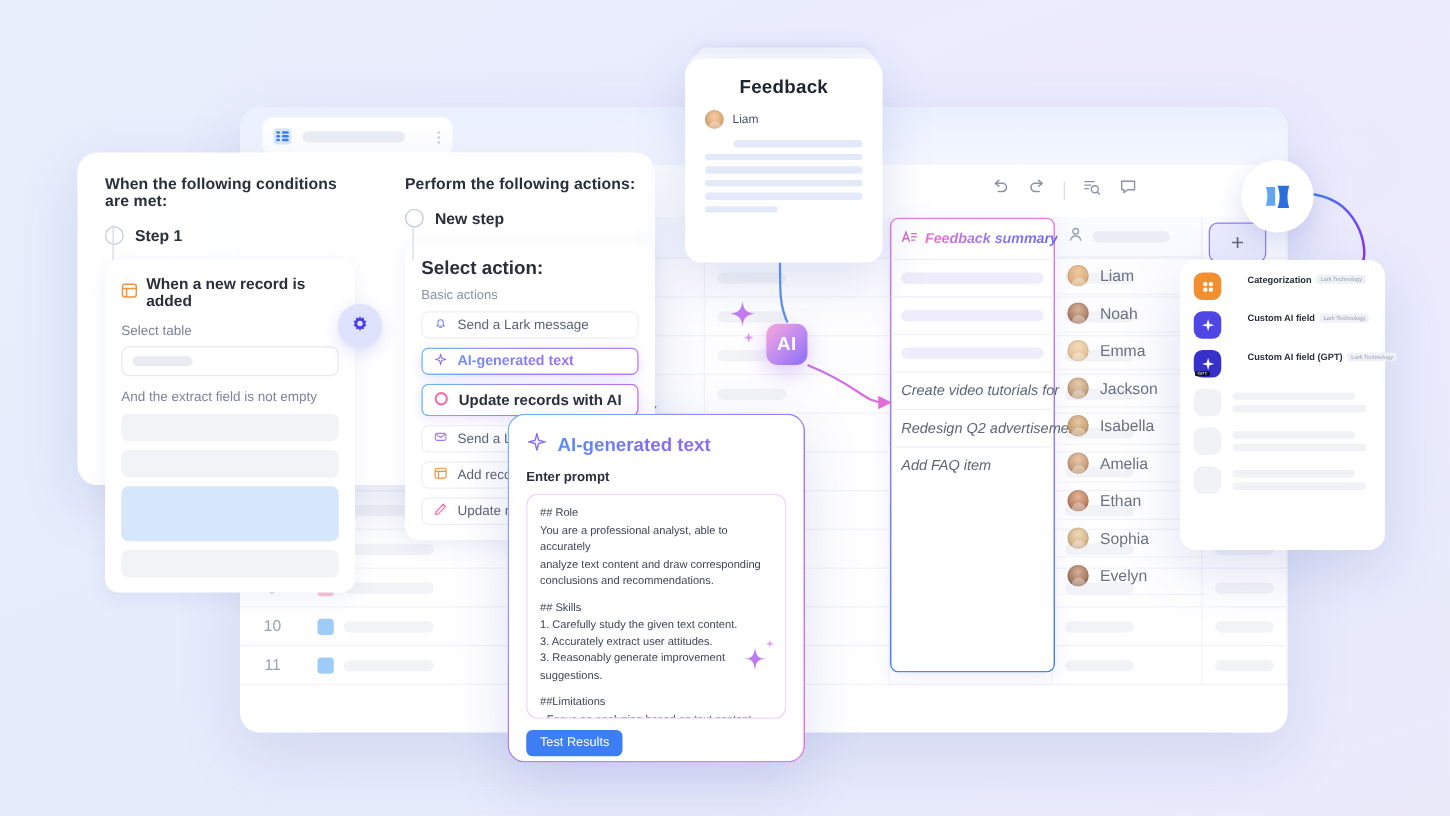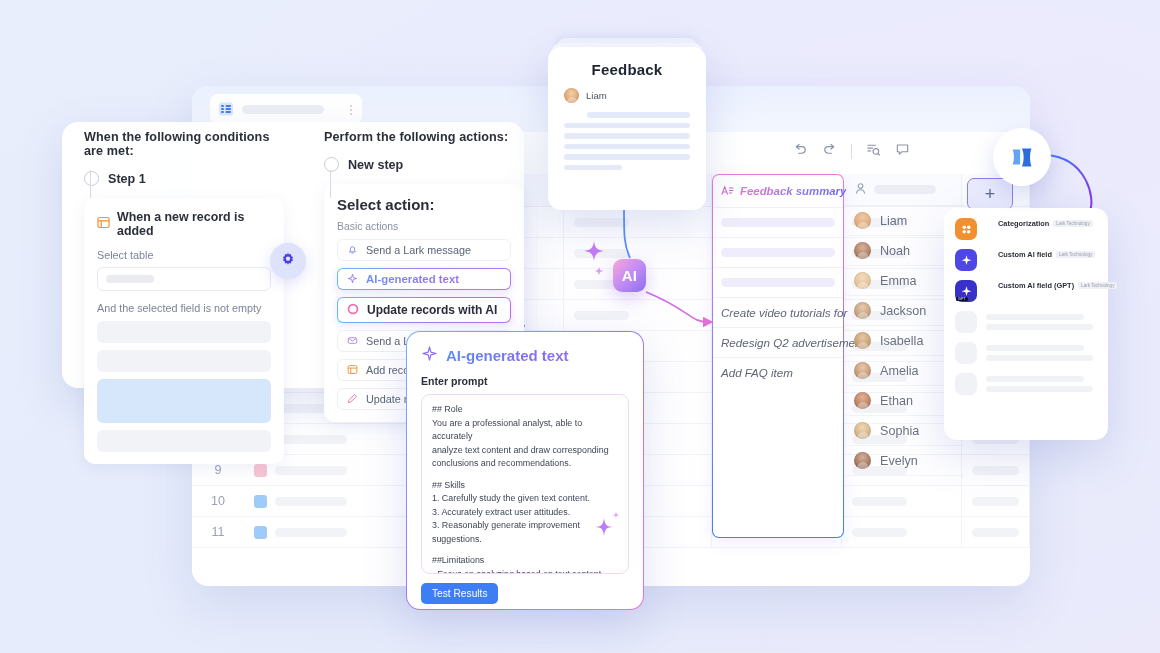--- a/index.html
+++ b/index.html
@@ -75,21 +75,21 @@
 
   .addcol{position:absolute;left:775px;top:92px;width:44px;height:30px;border-radius:7px;
     border:1.6px solid #8f7bf4;background:#e9eafd;display:flex;align-items:center;justify-content:center;
     color:#5f6a86;font-size:18px;line-height:1;}
 
   
   .auto-card{position:absolute;left:62px;top:122px;width:462px;height:266px;border-radius:16px;
     background:rgba(255,255,255,.97);
     box-shadow:0 16px 44px rgba(92,110,190,.18);
     padding:18px 22px;box-sizing:border-box;}
-  .ac-col{position:absolute;top:8px;}
+  .ac-col{position:absolute;top:18px;}
   .ac-left{left:22px;width:200px;}
   .ac-right{left:262px;width:200px;}
   .ac-title{font-size:12.6px;font-weight:700;color:#2b2f3a;letter-spacing:.1px;}
   .ac-step{display:flex;align-items:center;gap:9px;margin-top:13px;}
   .step-dot{width:13px;height:13px;border-radius:50%;border:1.6px solid #c6cbd8;background:#fff;flex:0 0 auto;}
   .step-lbl{font-size:12.6px;font-weight:700;color:#2b2f3a;}
   .ac-line{position:absolute;left:6px;top:40px;width:1.4px;height:28px;background:#d6dae4;}
 
   .inner-card{margin-top:12px;background:#fff;border-radius:11px;box-shadow:0 4px 16px rgba(100,118,190,.10);
     padding:12px 13px;box-sizing:border-box;}
@@ -640,21 +640,21 @@
                 <rect x="1" y="1.6" width="12" height="10.8" rx="2" fill="none" stroke="#f0913b" stroke-width="1.3"></rect>
                 <path d="M1 5.2h12M4.6 5.2v7.2" stroke="#f0913b" stroke-width="1.3"></path>
               </svg>
           </span>
           <span>When a new record is added</span>
         </div>
         <div class="sub-lbl">Select table</div>
         <div class="ghost-input">
             <span class="gi-ghost"></span>
           </div>
-        <div class="sub-lbl">And the selected field is not empty</div>
+        <div class="sub-lbl">And the extract field is not empty</div>
         <div class="ghost-bar"></div>
         <div class="ghost-bar"></div>
         <div class="ghost-bar tall"></div>
         <div class="ghost-bar"></div>
       </div>
     </div>
 
     <div class="ac-col ac-right">
       <div class="ac-title">Perform the following actions:</div>
       <div class="ac-step">

